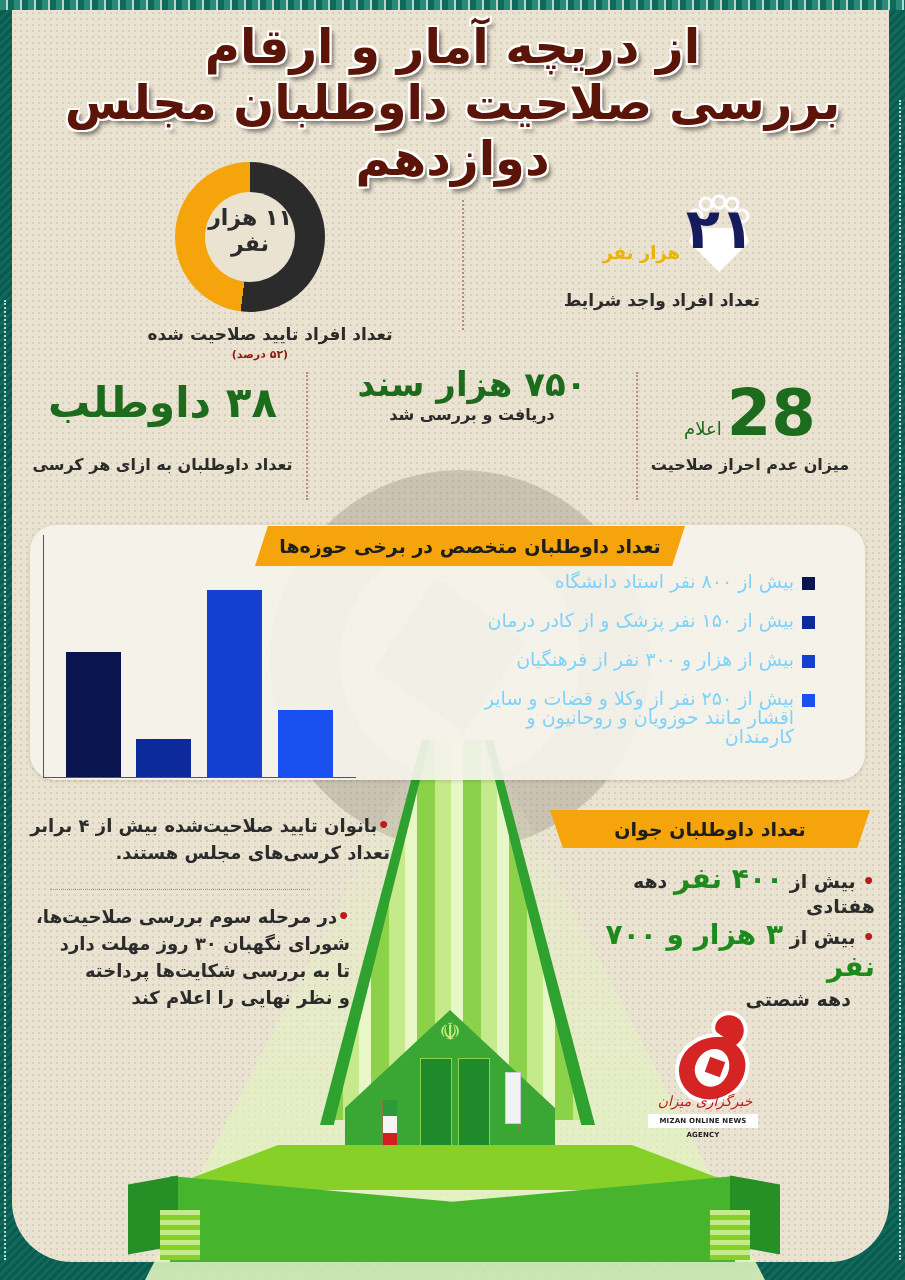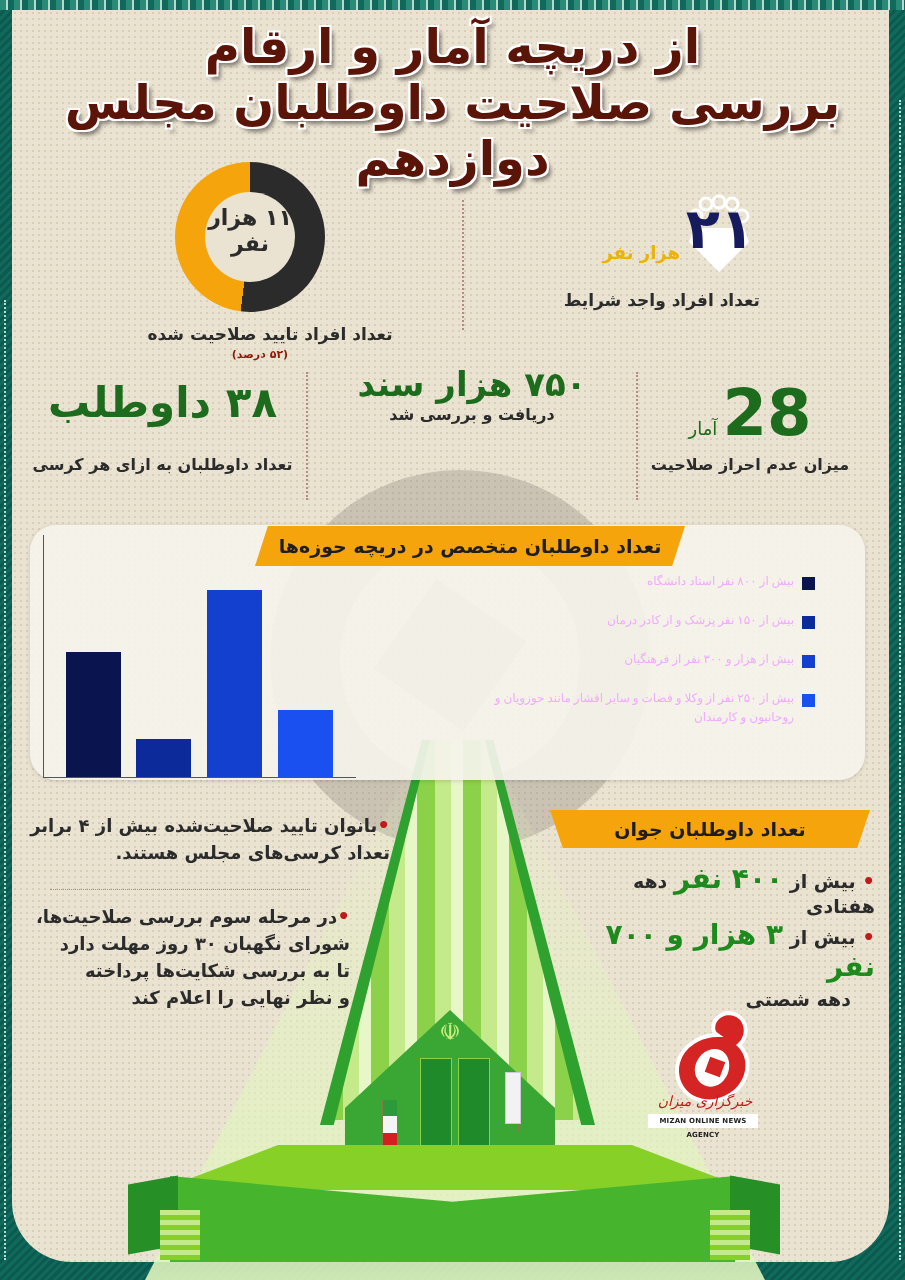--- a/index.html
+++ b/index.html
@@ -103,21 +103,21 @@
     z-index:3;
   }
   .axis-y { position:absolute; left:43px; top:535px; height:242px; border-left:1.5px solid #555; z-index:3; }
   .axis-x { position:absolute; left:43px; top:777px; width:313px; border-top:1.5px solid #555; z-index:3; }
   .bar { position:absolute; z-index:3; }
   .bar-label { position:absolute; z-index:3; text-align:center; font-weight:bold; font-size:22px; width:56px;margin-top:27px; }
 
   .legend { position:absolute; left:470px; top:572px; width:345px; direction:rtl; z-index:3; }
   .legend-item { display:flex; align-items:flex-start; margin-bottom:20px; }
   .legend-swatch { width:13px; height:13px; margin-left:8px; margin-top:5px; flex:none; }
-  .legend-text { font-size:12px; line-height:19px; color:#f0abfc;font-family:Liberation Serif, serif; }
+  .legend-text { font-size:19px; line-height:19px; color:#7dd3fc; }
 
   
   .light-beam {
     position:absolute; left:145px; top:740px; width:620px; height:540px;
     background: linear-gradient(180deg, rgba(235,250,200,0.0), rgba(225,245,190,0.9));
     clip-path: polygon(45% 0, 55% 0, 100% 100%, 0 100%);
   }
   .tower {
     position:absolute; left:325px; top:740px; width:260px; height:380px;
     background: repeating-linear-gradient(90deg, #8cd14a 0 18px, #c5ea8c 18px 34px, #e8f7c8 34px 46px);
@@ -219,21 +219,21 @@
   </g>
   <path d="M35 78 L5 48 L10 34 L60 34 L65 48 Z" fill="#fff"></path>
 </svg>
 <div class="eligible-num">۲۱</div>
 <div class="eligible-unit">هزار نفر</div>
 <div class="eligible-caption">تعداد افراد واجد شرایط</div>
 
 <div class="stat" style="left:640px; top:378px; width:220px;">
   <div style="height:70px; position:relative;">
     <span class="big" style="font-size:64px; line-height:70px;">28</span>
-    <span class="small-green">آمار</span>
+    <span class="small-green">اعلام</span>
   </div>
   <div class="cap" style="margin-top:6px;">میزان عدم احراز صلاحیت</div>
 </div>
 <div class="vsep2" style="left:636px;"></div>
 
 <div class="stat" style="left:312px; top:364px; width:320px;">
   <div class="big" style="font-size:34px; line-height:40px;">۷۵۰ هزار سند</div>
   <div class="cap">دریافت و بررسی شد</div>
 </div>
 <div class="vsep2" style="left:306px;"></div>
@@ -256,21 +256,21 @@
 <div class="pole" style="left:517px; top:1072px;"></div>
 <div class="flag flag-council"></div>
 <div class="platform"></div>
 <div class="base"></div>
 <div class="base-side-l"></div>
 <div class="base-side-r"></div>
 <div class="steps" style="left:160px;"></div>
 <div class="steps" style="left:710px;"></div>
 
 <div class="chart-box"></div>
-<div class="chart-ribbon">تعداد داوطلبان متخصص در دریچه حوزه‌ها</div>
+<div class="chart-ribbon">تعداد داوطلبان متخصص در برخی حوزه‌ها</div>
 <div class="axis-y"></div>
 <div class="axis-x"></div>
 
 <div class="bar" style="left:66px; top:652px; width:55px; height:125px; background:#0a1550;"></div>
 <div class="bar-label" style="left:66px; top:626px; color:#0a1550;">۸۰۰</div>
 
 <div class="bar" style="left:136px; top:739px; width:55px; height:38px; background:#0d2a9a;"></div>
 <div class="bar-label" style="left:136px; top:712px; color:#0d2a9a;">۱۵۰</div>
 
 <div class="bar" style="left:207px; top:590px; width:55px; height:187px; background:#1440d0;"></div>

